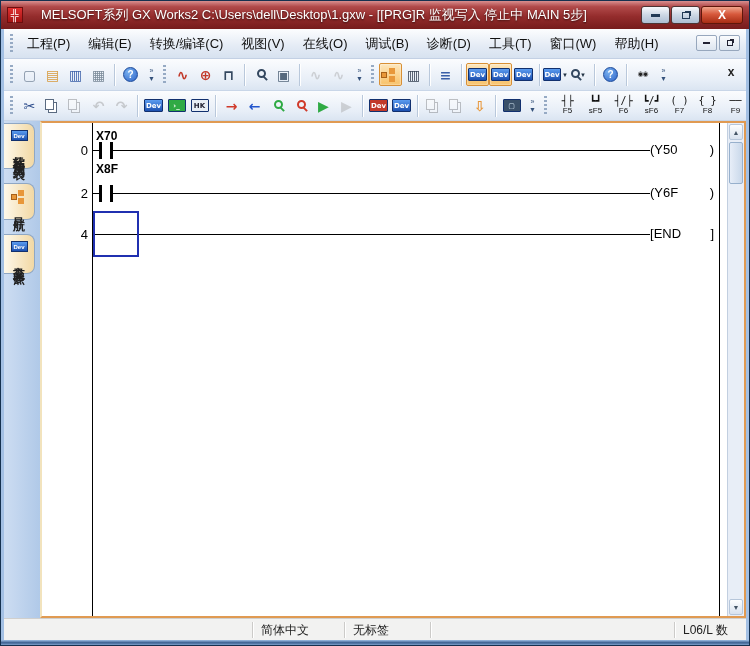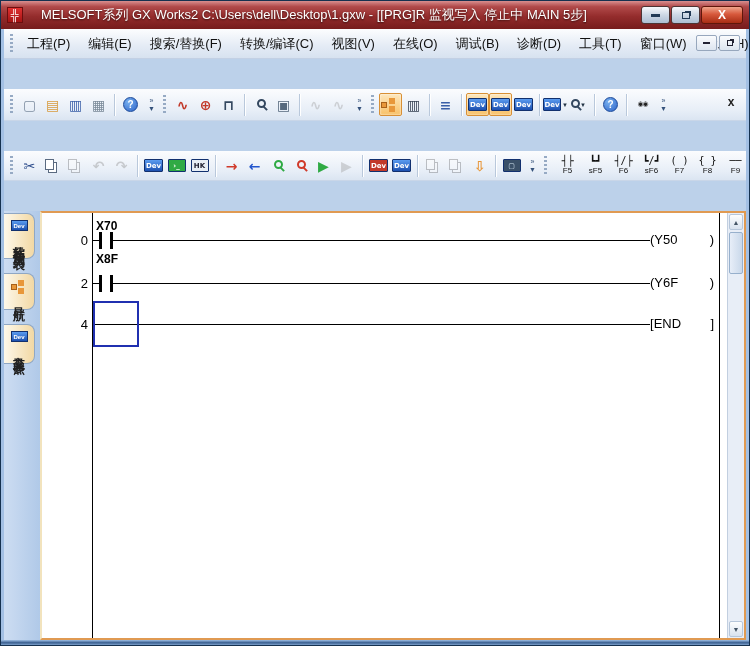--- a/index.html
+++ b/index.html
@@ -13,21 +13,21 @@
     color:#fff;font-size:11px;line-height:14px;text-align:center;font-weight:bold;flex:0 0 auto;}
   .title-text{color:#fff;font-size:13px;flex:1;white-space:nowrap;overflow:hidden;text-shadow:0 1px 2px rgba(0,0,0,.65);padding-left:12px;}
   .win-btns{display:flex;gap:1px;flex:0 0 auto;}
   .wbtn{width:29px;height:18px;border:1px solid #4c3434;border-radius:3px;display:flex;align-items:center;justify-content:center;
     background:linear-gradient(180deg,#f7f9fc,#ccd7e4 50%,#adbed3);}
   .wbtn .minbar{width:9px;height:3px;background:#223a55;}
   .wbtn .restsq{width:8px;height:7px;border:1px solid #223a55;background:transparent;box-shadow:2px -2px 0 -1px #223a55;}
   .wbtn.close{width:42px;background:linear-gradient(180deg,#f0a58c,#d7593c 45%,#a82d14);border-color:#5f170a;
     color:#fff;font-weight:bold;font-size:12px;}
   
-  .sides{flex:1;display:flex;flex-direction:column;min-height:0;border-left:3px solid #a3c0e4;border-right:3px solid #a3c0e4;background:#bcd1ea;gap:30px;}
+  .sides{flex:1;display:flex;flex-direction:column;min-height:0;border-left:3px solid #a3c0e4;border-right:3px solid #a3c0e4;background:#bcd1ea;}
   .menubar{height:30px;flex:0 0 auto;display:flex;align-items:center;padding:0 4px;position:relative;
     background:linear-gradient(180deg,#fcfdfe,#e4ebf5 60%,#d7e2f0);border-bottom:1px solid #c3d0e4;}
   .menu-item{padding:4px 9px;font-size:13px;color:#111;border-radius:2px;white-space:nowrap;}
   .mdi-btns{position:absolute;right:6px;top:6px;display:flex;gap:2px;}
   .mdibtn{width:21px;height:16px;border:1px solid #97a7bd;border-radius:2px;background:linear-gradient(#fafbfd,#dde5f0);
     display:flex;align-items:center;justify-content:center;}
   .mdibtn .minbar{width:7px;height:2px;background:#223;}
   .mdibtn .restsq{width:6px;height:6px;border:1px solid #223;box-shadow:2px -2px 0 -1px #223;}
   
   .toolbar{flex:0 0 auto;display:flex;align-items:center;padding:1px 4px;position:relative;
@@ -128,21 +128,20 @@
     </div>
   </div>
 
   <div class="sides">
 
     <div class="menubar">
       <div class="tb-grip"></div>
       <div id="menu-items" style="display:flex;align-items:center;">
           <span class="menu-item">工程(P)</span>
           <span class="menu-item">编辑(E)</span>
-          <span class="menu-item">搜索/替换(F)</span>
           <span class="menu-item">转换/编译(C)</span>
           <span class="menu-item">视图(V)</span>
           <span class="menu-item">在线(O)</span>
           <span class="menu-item">调试(B)</span>
           <span class="menu-item">诊断(D)</span>
           <span class="menu-item">工具(T)</span>
           <span class="menu-item">窗口(W)</span>
           <span class="menu-item">帮助(H)</span>
         </div>
       <div class="mdi-btns">
@@ -423,16 +422,23 @@
 
         <div class="vscroll">
           <div class="sbtn">▲</div>
           <div class="sthumb"></div>
           <div class="strack"></div>
           <div class="sbtn">▼</div>
         </div>
       </div>
     </div>
 
+    <div class="status">
+      <div class="s-sp"></div>
+      <div class="scell" style="width:92px;">简体中文</div>
+      <div class="scell" style="width:86px;">无标签</div>
+      <div class="scell grow"></div>
+      <div class="scell" style="width:72px;">L06/L 数</div>
+    </div>
   </div>
 
   <div class="win-bottom"></div>
 </div>
 
 </body></html>

